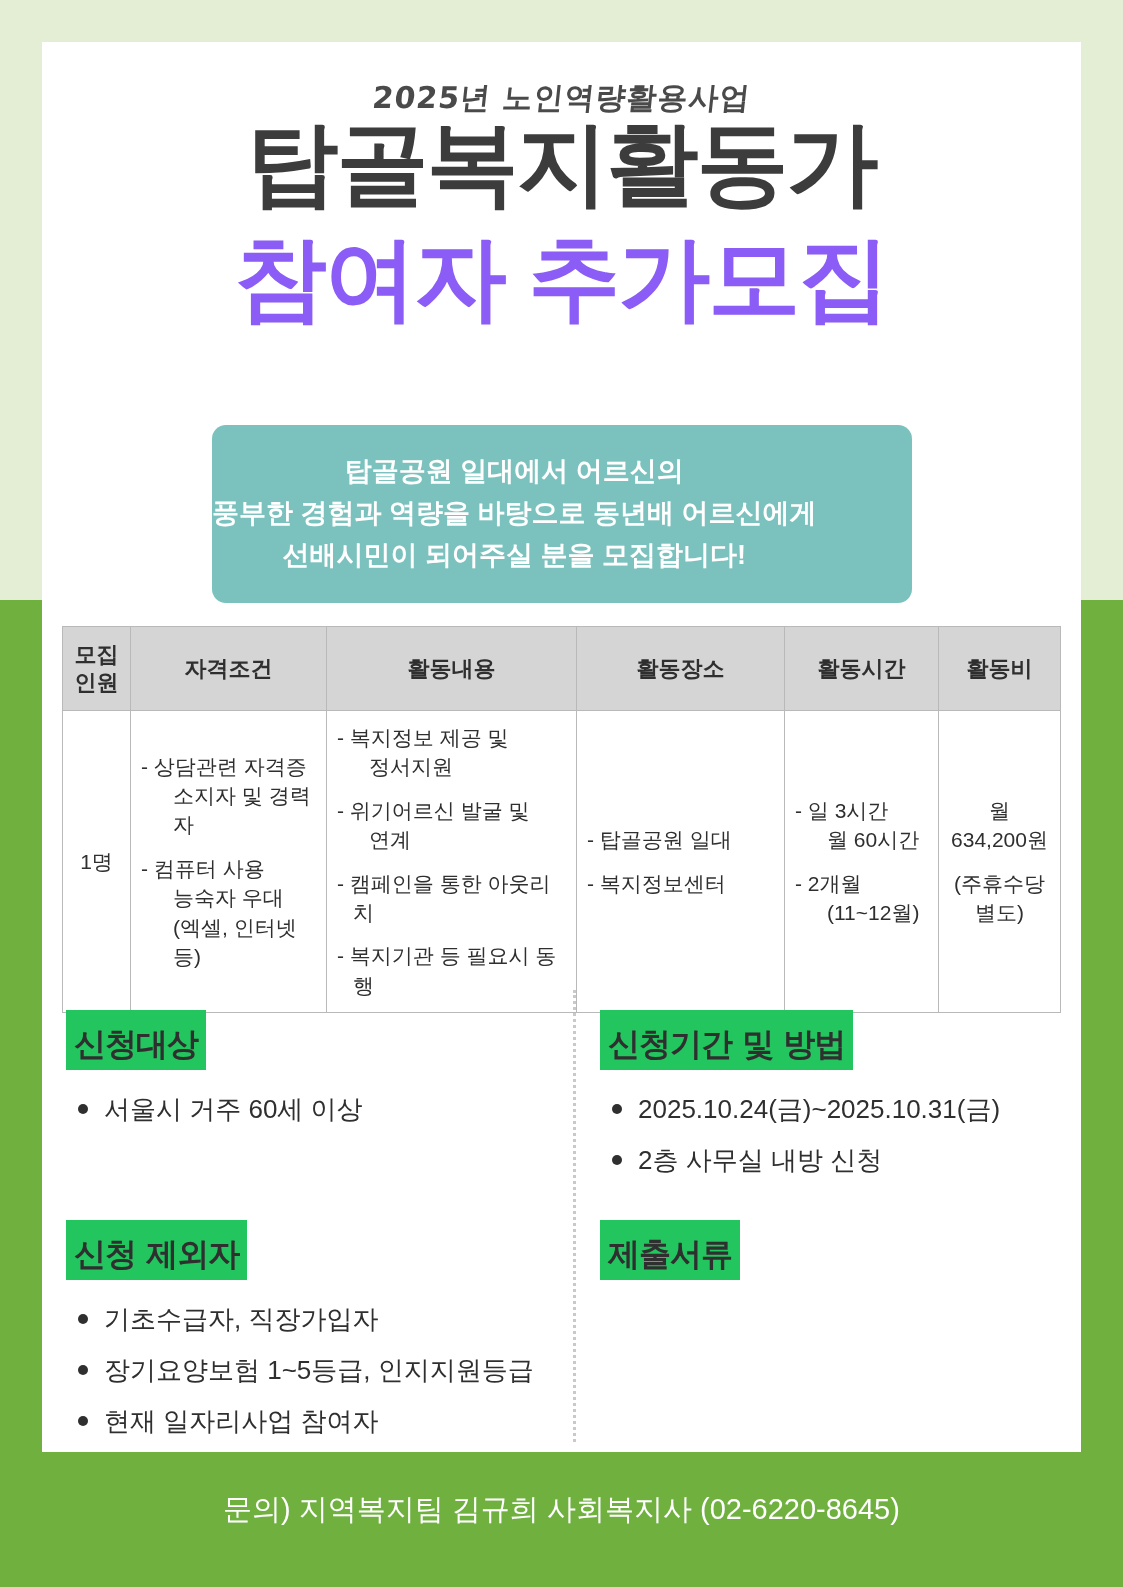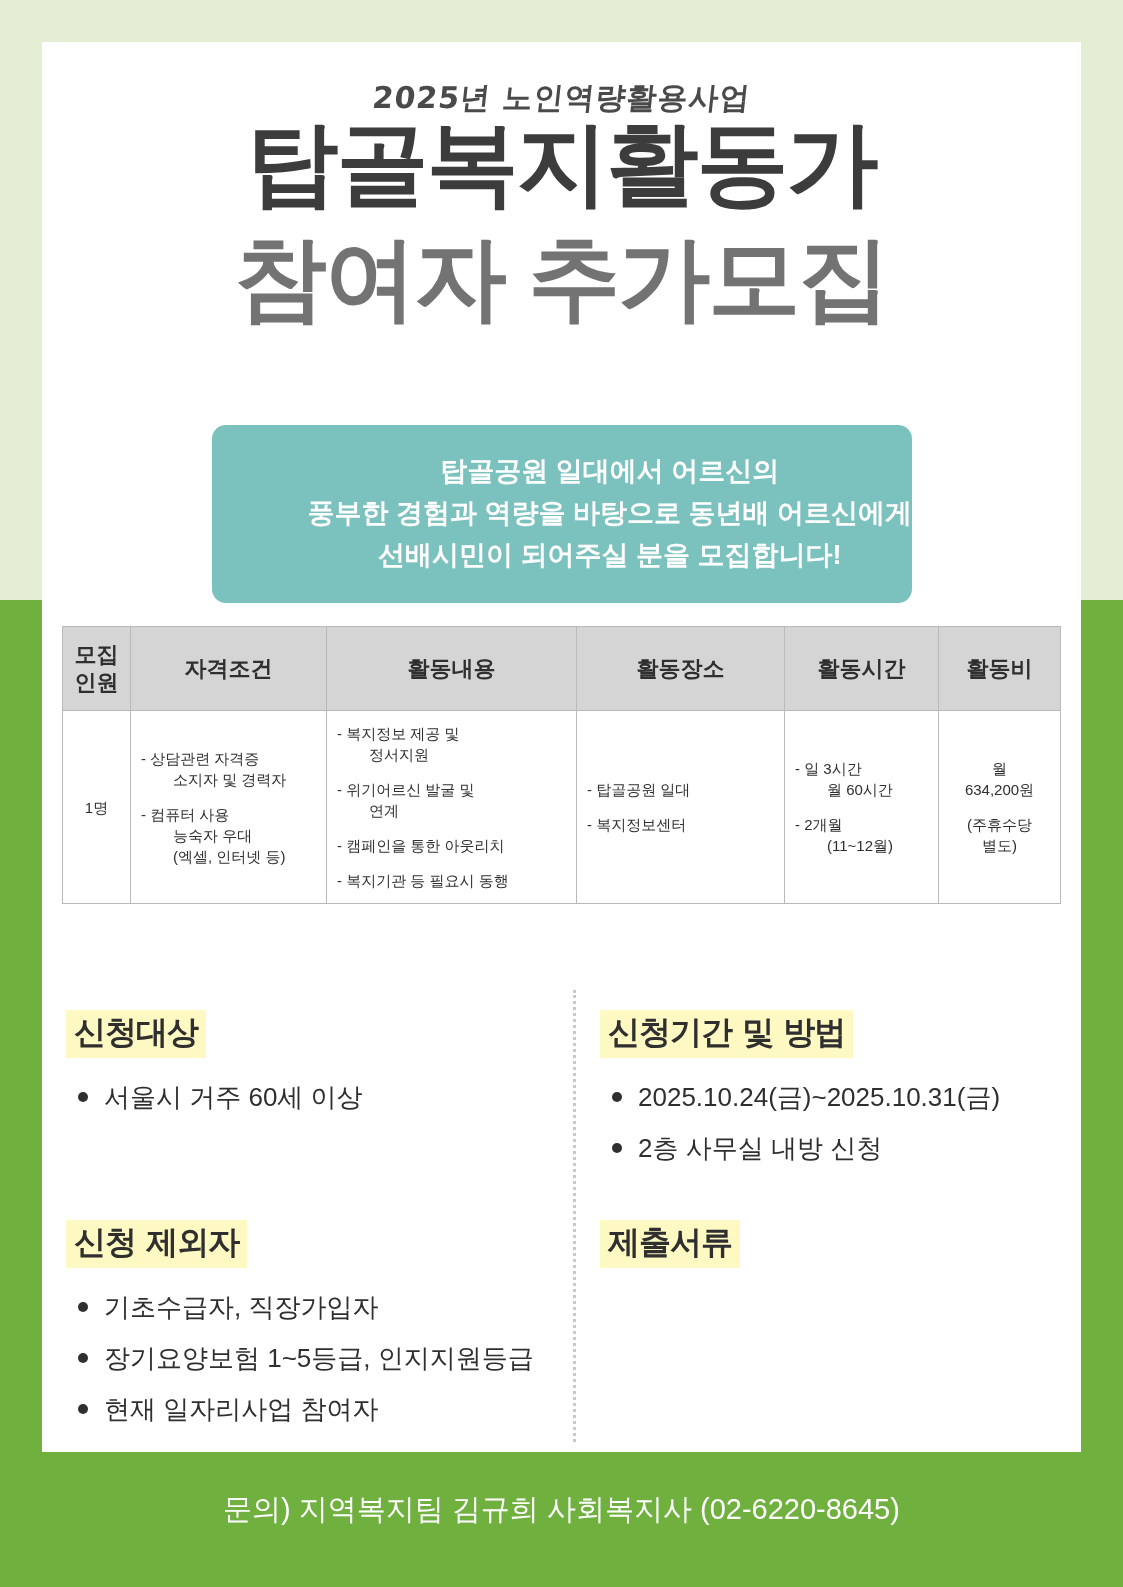--- a/index.html
+++ b/index.html
@@ -67,37 +67,37 @@
     font-family: Liberation Mono, monospace;
   }
   .title2 {
     position: absolute;
     top: 228px;
     left: 0;
     width: 100%;
     text-align: center;
     font-size: 92px;
     font-weight: bold;
-    color: #737373;
+    color: #8b5cf6;
     letter-spacing: -2px;
     line-height: 1.1;
   }
 
   
   .teal-box {
     position: absolute;
     left: 212px;
     top: 425px;
     width: 700px;
     height: 178px;
     background: #7bc1bd;
     border-radius: 14px;
     display: flex;
     align-items: center;
-    justify-content: flex-end;
+    justify-content: flex-start;
   }
   .teal-box p {
     margin: 0;
     text-align: center;
     color: #ffffff;
     font-size: 27px;
     line-height: 1.55;
     font-weight: bold;
   }
 
@@ -117,21 +117,21 @@
     background: #d5d5d5;
     border: 1px solid #b9b9b9;
     font-size: 22px;
     color: #2f2f2f;
     font-weight: bold;
     padding: 14px 4px;
     line-height: 1.25;
   }
   table.info td {
     border: 1px solid #b9b9b9;
-    font-size: 15px;
+    font-size: 21px;
     color: #2f2f2f;
     vertical-align: middle;
     padding: 12px 10px;
     line-height: 1.4;
   }
   .c-center { text-align: center; }
   .cell-list { margin: 0; padding: 0; list-style: none; }
   .cell-list li {
     margin: 0 0 14px 0;
     padding-left: 16px;
@@ -148,22 +148,22 @@
   .sec-left  { left: 66px;  }
   .sec-right { left: 600px; }
   .sec-top1  { top: 1010px; }
   .sec-top2  { top: 1220px; }
 
   .sec-heading {
     display: inline-block;
     font-size: 32px;
     font-weight: bold;
     color: #2f2f2f;
-    background: #fef9c3;
-    padding: 1px 8px 3px 8px;
+    background: #22c55e;
+    padding: 13px 8px 3px 8px;
     font-family: "DejaVu Sans", sans-serif;
     letter-spacing: -1px;
   }
   .sec-list {
     margin: 22px 0 0 0;
     padding: 0;
     list-style: none;
   }
   .sec-list li {
     position: relative;

